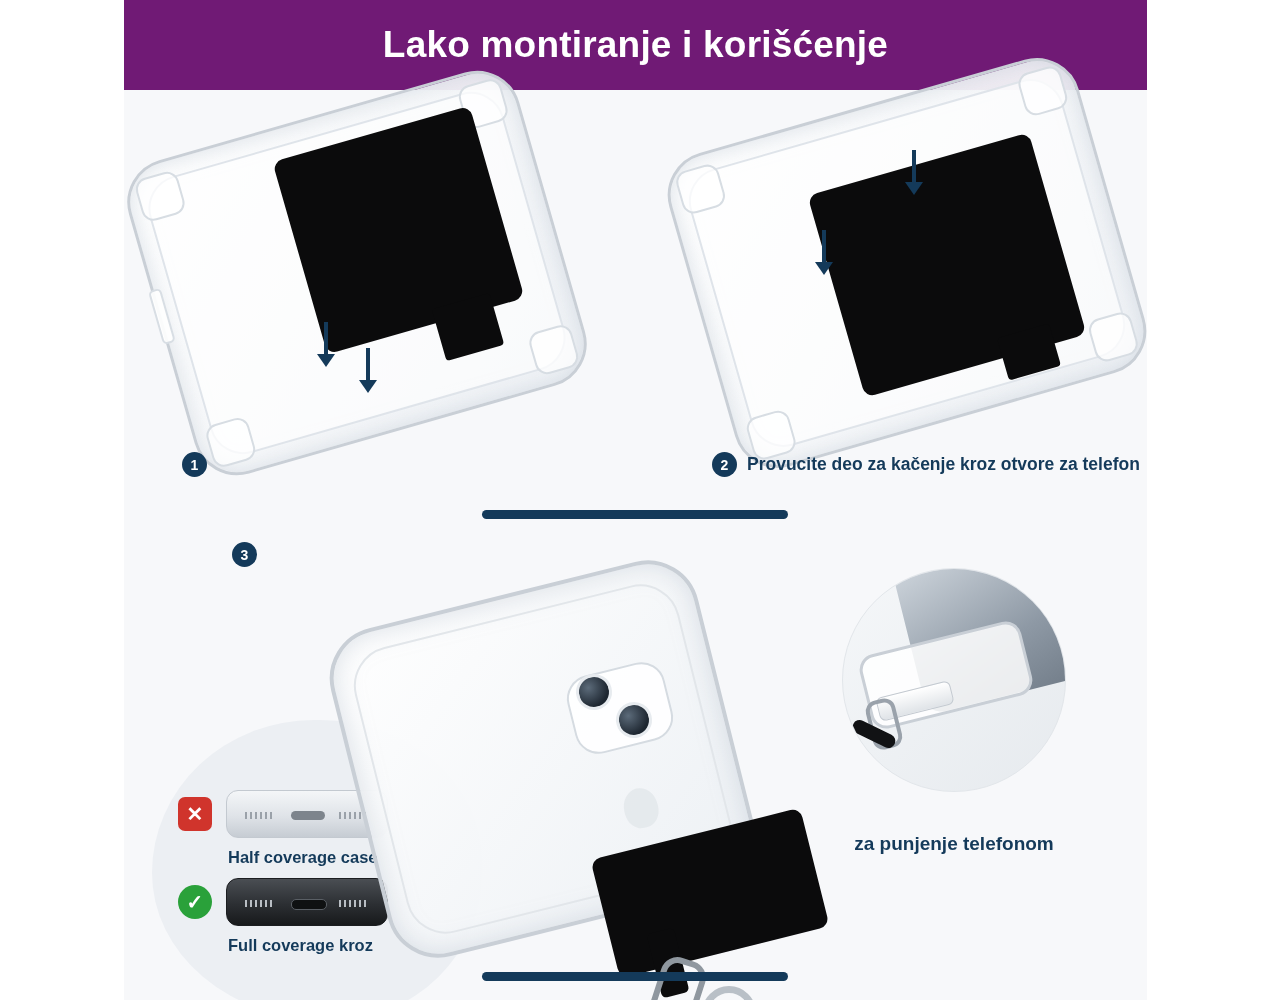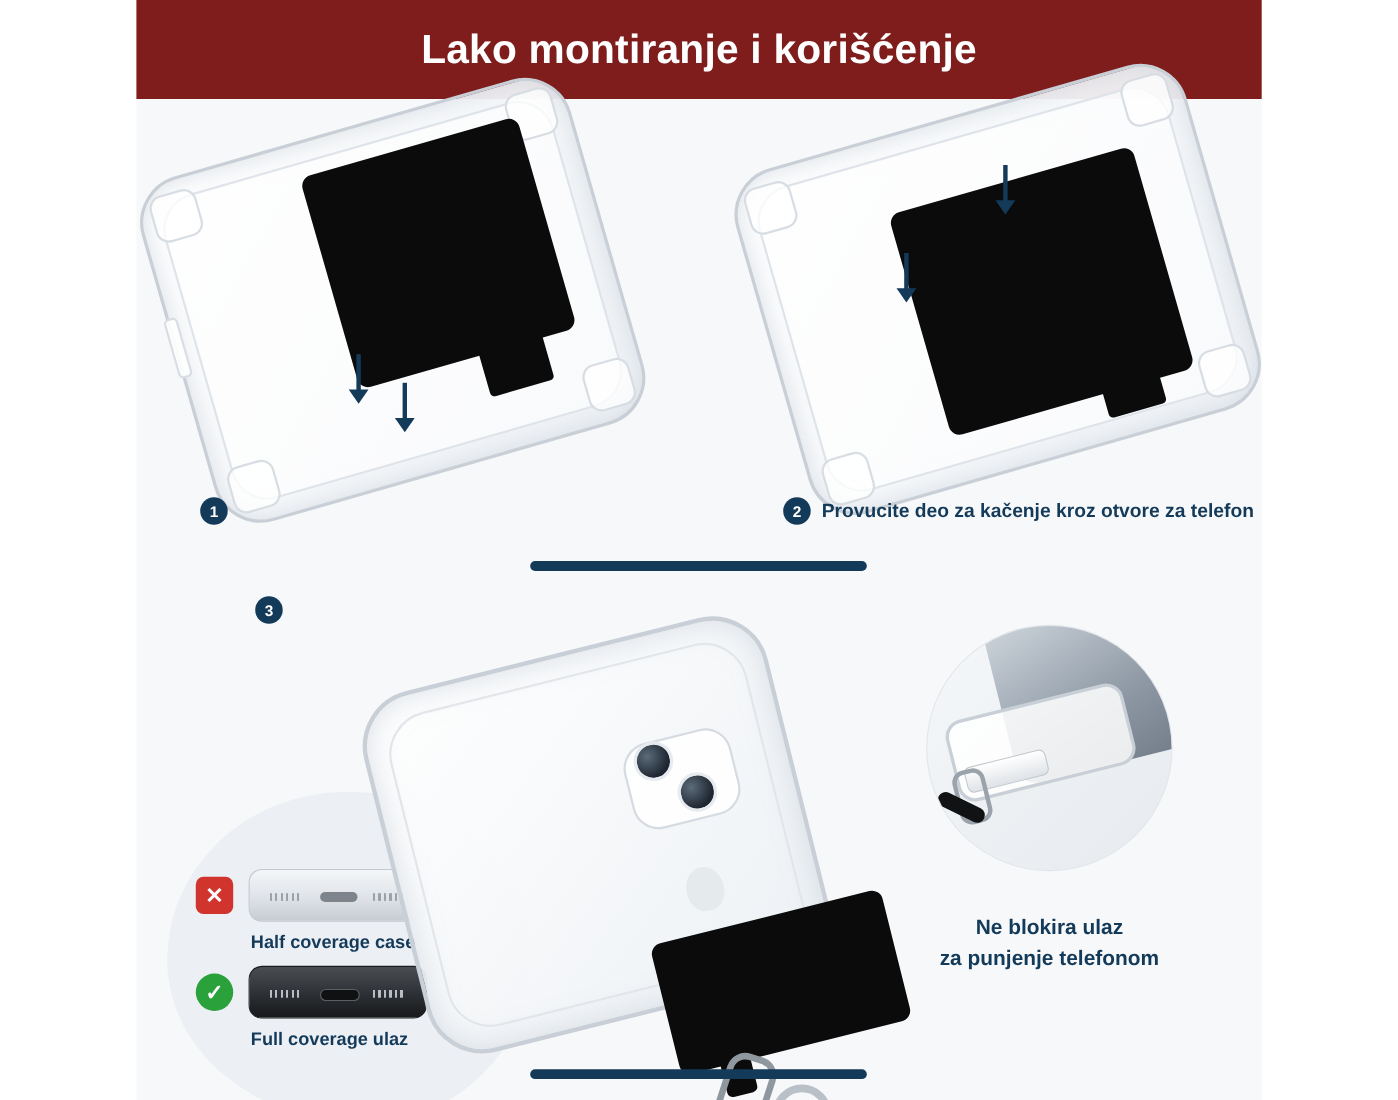--- a/index.html
+++ b/index.html
@@ -27,21 +27,21 @@
     height: 1000px;
     background: #ffffff;
   }
   
   .header-band {
     position: absolute;
     left: 124px;
     top: 0;
     width: 1023px;
     height: 90px;
-    background: #7f1d1d;
+    background: #701a75;
     display: flex;
     align-items: center;
     justify-content: center;
   }
   .header-title {
     color: #ffffff;
     font-size: 37px;
     font-weight: bold;
     letter-spacing: 0.2px;
     white-space: nowrap;
@@ -459,21 +459,21 @@
     <div class="coverage-label" style="left:104px; top:758px;">Half coverage case</div>
 
     <div class="coverage-row" style="left:54px; top:788px;">
       <div class="mark mark-check">✓</div>
       <div class="edge-thumb edge-dark">
         <div class="grille grille-l"></div>
         <div class="port"></div>
         <div class="grille grille-r"></div>
       </div>
     </div>
-    <div class="coverage-label" style="left:104px; top:846px;">Full coverage ulaz</div>
+    <div class="coverage-label" style="left:104px; top:846px;">Full coverage kroz</div>
 
     <div class="big-phone-wrap">
       <div class="big-case">
         <div class="big-case-inner"></div>
       </div>
       <div class="camera-bump"></div>
       <div class="lens lens-a"></div>
       <div class="lens lens-b"></div>
       <div class="apple-logo"></div>
       <div class="big-card"></div>
@@ -485,20 +485,19 @@
 
     <div class="inset-circle">
       <div class="inset-phone"></div>
       <div class="inset-case"></div>
       <div class="inset-plug"></div>
       <div class="inset-clasp"></div>
       <div class="inset-strap"></div>
     </div>
 
     <div class="inset-caption">
-      <div>Ne blokira ulaz</div>
       <div>za punjenje telefonom</div>
     </div>
 
     <div class="divider" style="left:358px; top:882px; width:306px;"></div>
 
   </div>
 </div>
 
 </body></html>

